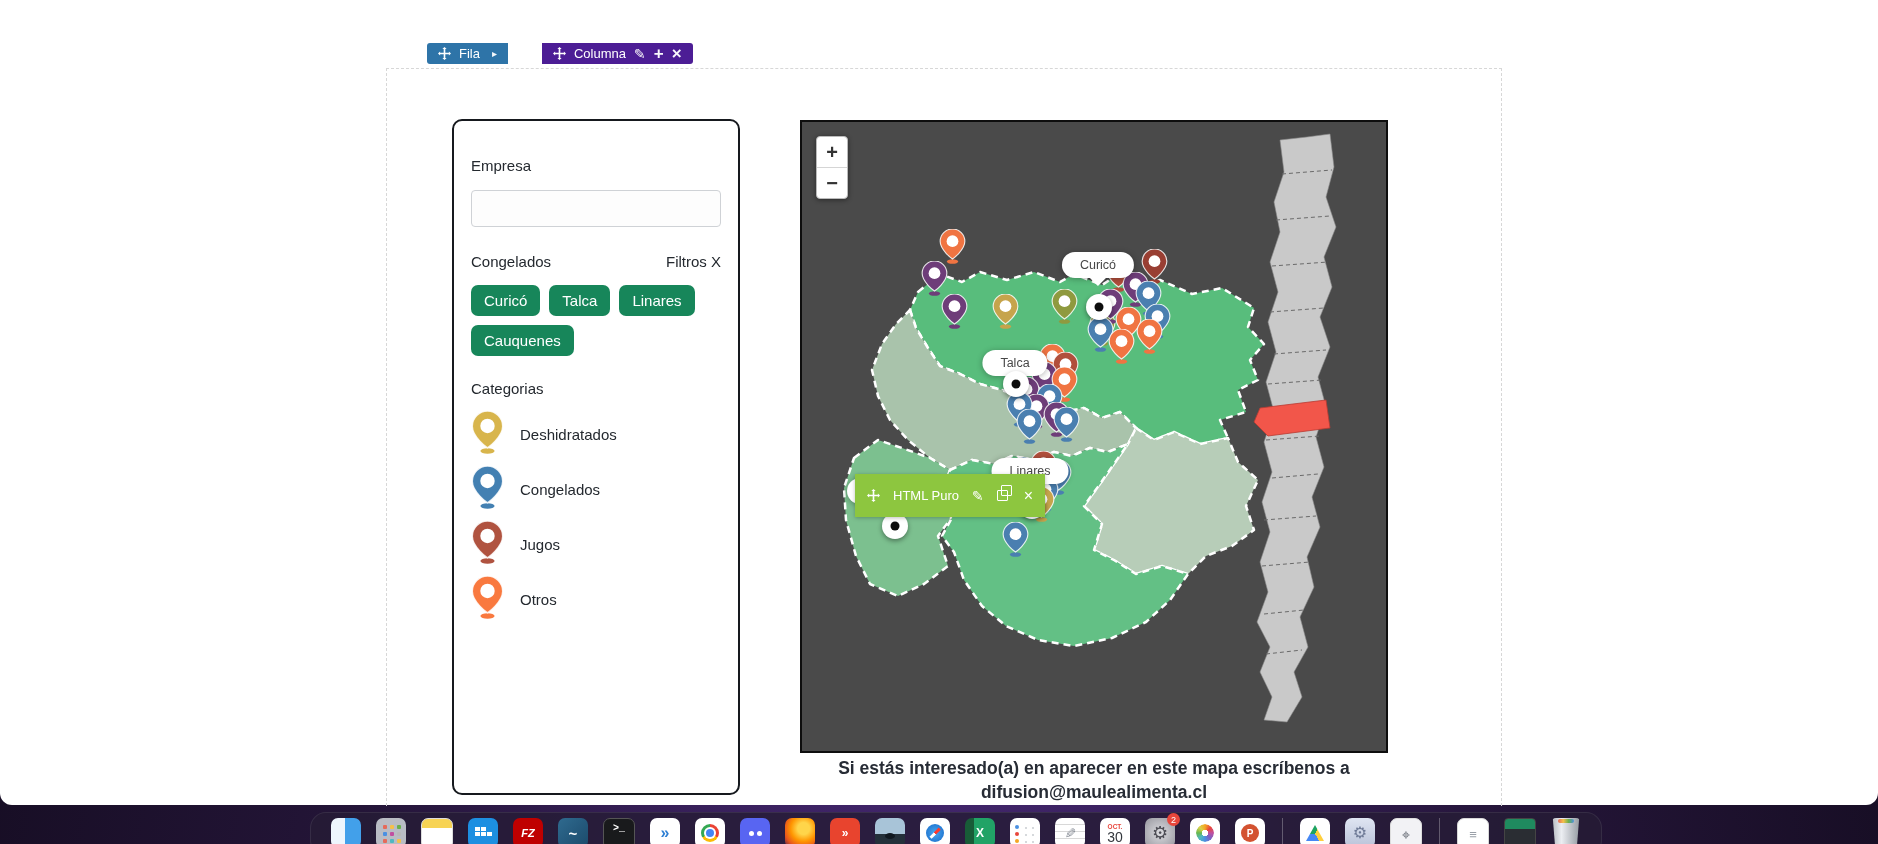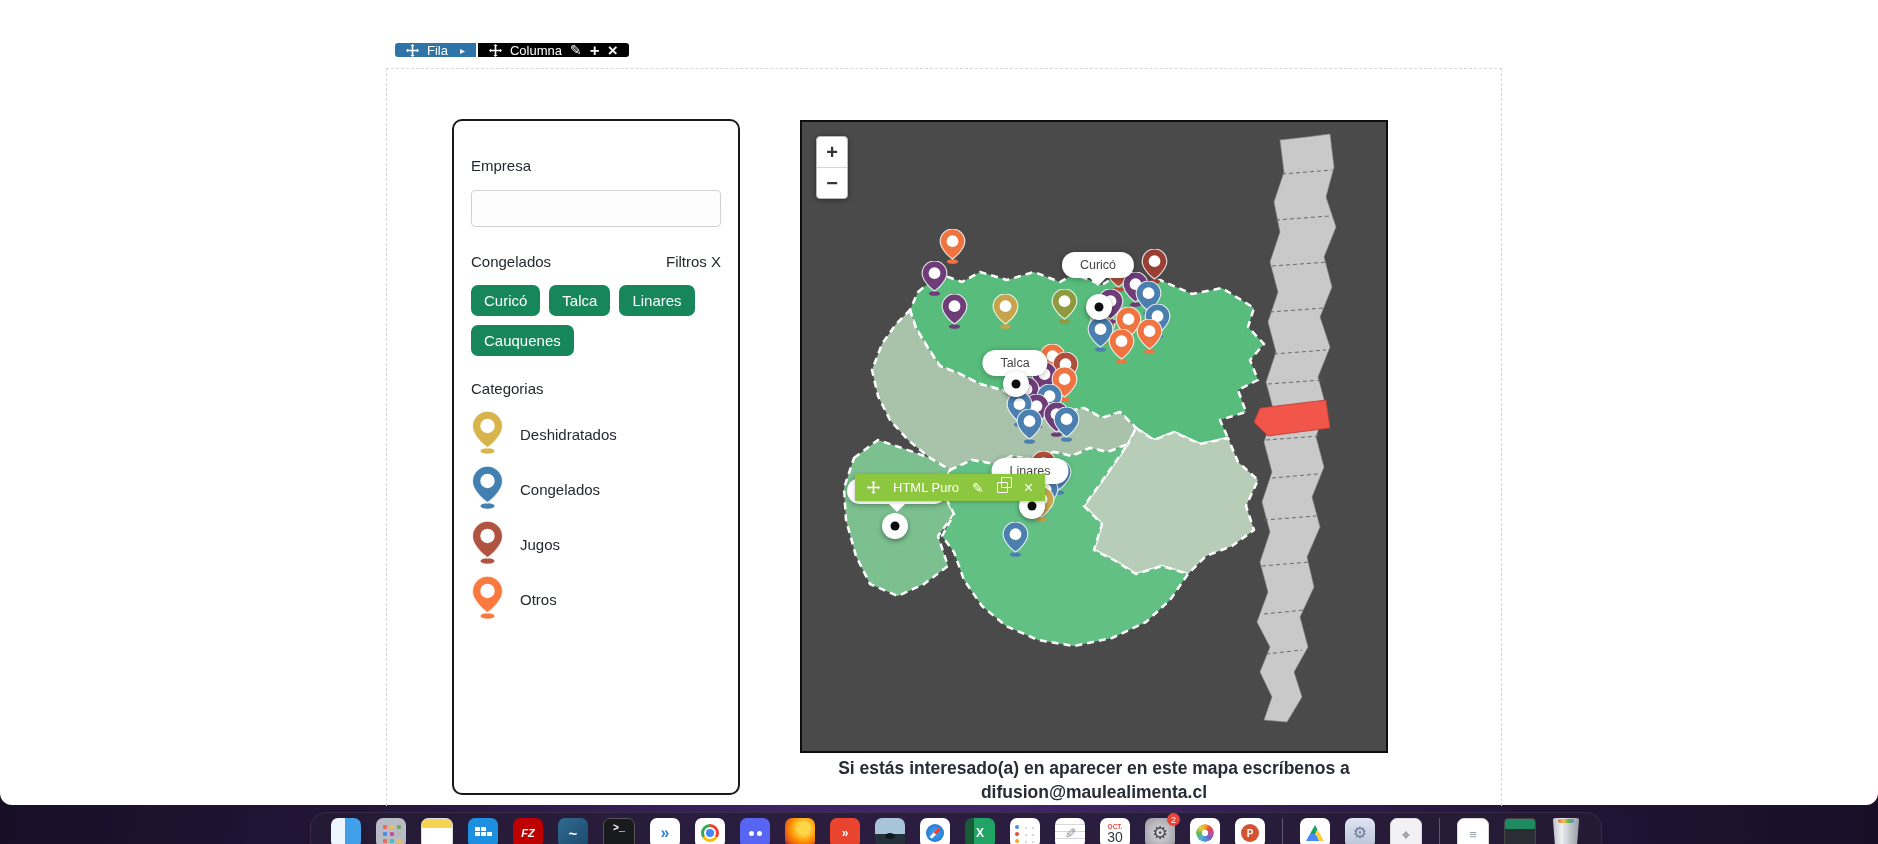--- a/index.html
+++ b/index.html
@@ -8,24 +8,24 @@
     font-family:"Liberation Sans","DejaVu Sans",sans-serif;
     background:radial-gradient(ellipse at 50% 115%, #4a2a7a 0%, #241538 45%, #0b0712 100%);
   }
   
   .page{position:absolute;left:0;top:0;width:1878px;height:805px;background:#ffffff;
         border-radius:0 0 12px 12px;}
   .builder-outline{position:absolute;left:386px;top:68px;width:1114px;height:737px;
         border:1px dashed #d7d7d7;border-bottom:none;}
   
   .badges{position:absolute;left:395px;top:43px;display:flex;gap:2px;z-index:30;}
-  .badge{display:inline-flex;align-items:center;gap:8px;height:14px;padding:0 11px;
-         color:#fff;font-size:13px;cursor:pointer;}
+  .badge{display:inline-flex;align-items:center;gap:8px;height:21px;padding:0 11px;
+         color:#fff;font-size:13px;cursor:pointer;margin-left:32px;}
   .badge-row{background:#2e74a8;border-radius:3px 0 0 3px;}
-  .badge-col{background:#000000;border-radius:0 3px 3px 0;}
+  .badge-col{background:#4c1d95;border-radius:0 3px 3px 0;}
   .badge .chev{font-size:10px;opacity:.95;margin-left:4px;}
   .badge .tool{font-size:14px;line-height:1;opacity:.97;}
   .badge .tool.plus{font-size:17px;font-weight:700;}
   
   .card{position:absolute;left:452px;top:119px;width:288px;height:676px;background:#fff;
         border:2px solid #16191e;border-radius:10px;box-sizing:border-box;z-index:5;}
   .card-header{height:46px;background:#f4f5f6;border-bottom:1px solid #e2e2e2;
         border-radius:8px 8px 0 0;display:flex;align-items:center;padding:0 17px;
         font-size:16px;color:#2b2f36;}
   .card-body{padding:14px 17px 0 17px;color:#24292f;}
@@ -55,21 +55,21 @@
   .pin{position:absolute;z-index:2;}
   .map-tooltip{position:absolute;z-index:3;transform:translateX(-50%);background:#fff;
        border-radius:14px;padding:6px 18px;font-size:12.5px;color:#474747;white-space:nowrap;
        box-shadow:0 1px 6px rgba(0,0,0,.3);}
   .map-tooltip::after{content:"";position:absolute;left:50%;bottom:-8px;transform:translateX(-50%);
        border:9px solid transparent;border-top-color:#fff;border-bottom:none;}
   .map-marker{position:absolute;width:26px;height:26px;background:#fff;border-radius:50%;
        z-index:3;box-shadow:0 2px 5px rgba(0,0,0,.4);transform:translate(-50%,-50%);}
   .map-marker::after{content:"";position:absolute;left:50%;top:50%;width:9px;height:9px;
        background:#0d0d0d;border-radius:50%;transform:translate(-50%,-50%);}
-  .html-toolbar{position:absolute;left:53px;top:352px;height:27px;background:#8dc63f;color:#fff;
+  .html-toolbar{position:absolute;left:53px;top:352px;height:43px;background:#8dc63f;color:#fff;
        display:flex;align-items:center;gap:13px;padding:0 12px;font-size:13px;z-index:5;
        box-shadow:0 1px 4px rgba(0,0,0,.25);cursor:pointer;}
   .html-toolbar .tool{font-size:14px;line-height:1;}
   .icon-dup{width:9px;height:9px;border:1.6px solid #fff;border-radius:1px;position:relative;margin-right:3px;}
   .icon-dup::after{content:"";position:absolute;left:3px;top:-6px;width:9px;height:9px;
        border:1.6px solid #fff;border-radius:1px;}
   
   .caption{position:absolute;left:800px;top:757px;width:588px;text-align:center;
        font-size:17.5px;font-weight:700;color:#272c35;line-height:1.35;}
   

